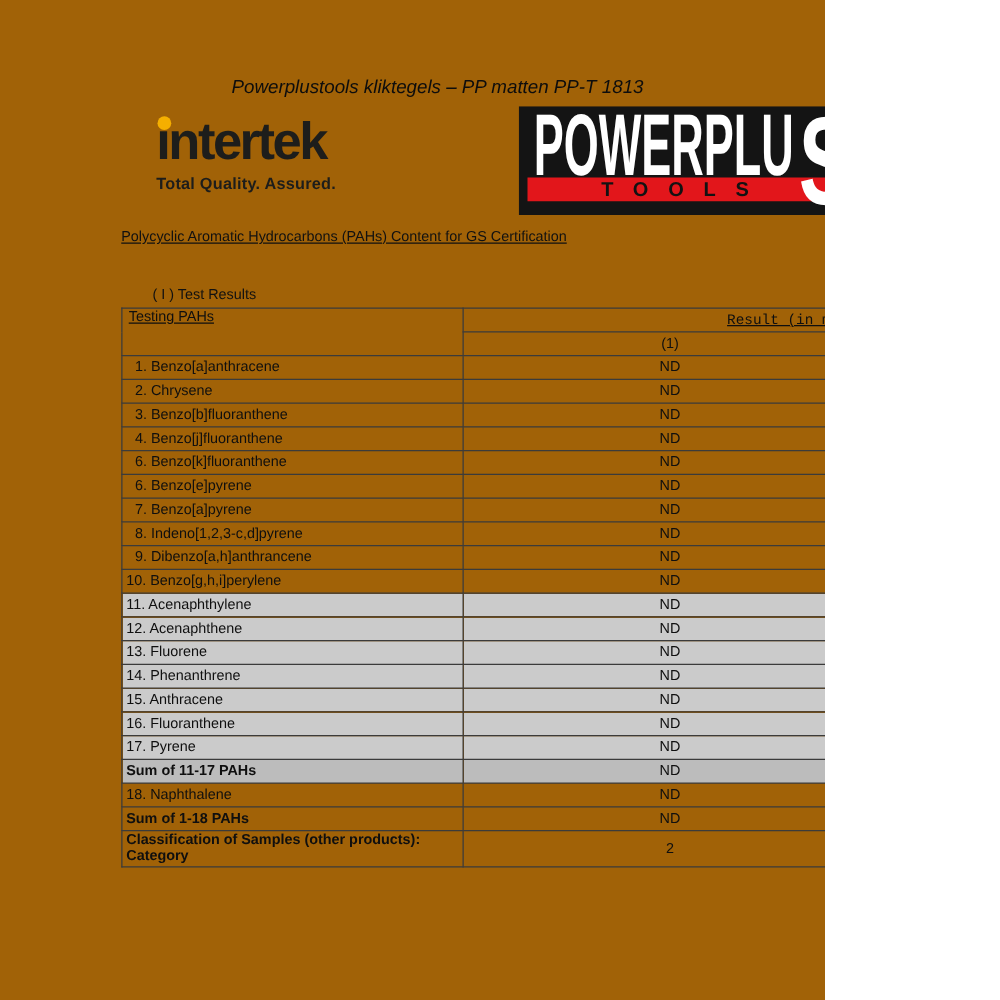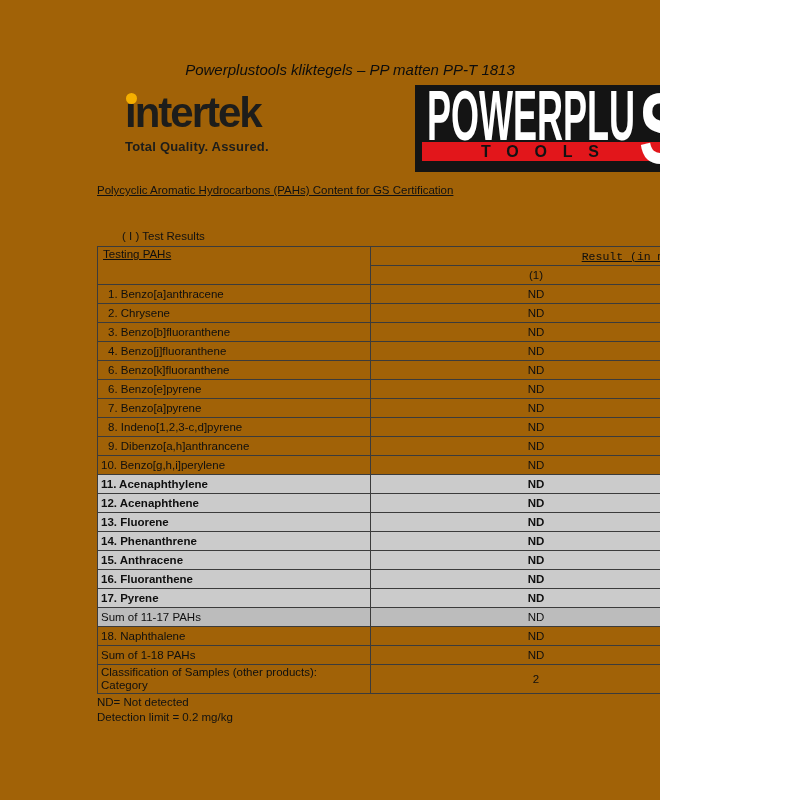--- a/index.html
+++ b/index.html
@@ -49,23 +49,23 @@
   }
   .col-item { width:273px; }
   .col-result { width:331px; }
   .th-item { vertical-align:top !important; padding-top:1px !important; padding-left:5px !important; height:14px; }
   .th-result { text-align:right; height:14px;font-family:Liberation Mono, monospace; }
   .th-sub { text-align:center; height:10px; font-size:11px; }
   .u { text-decoration:underline; }
   .results-table td.item-cell { text-align:left; padding-left:3px; }
   .results-table td.item-cell.indent1 { padding-left:10px; }
   .results-table td.result-cell { text-align:center; }
-  tr.shaded td { background:#cbcbcb;font-weight:bold; }
+  tr.shaded td { background:#cbcbcb; }
   tr.dark td { background:#bcbcbc; }
-  tr.boldrow td.item-cell { font-weight:normal; padding-left:3px;margin-top:22px; }
+  tr.boldrow td.item-cell { font-weight:bold; padding-left:3px;margin-top:22px; }
   tr.tall td { height:28px; }
   tr.multiline td.item-cell { white-space:pre-line; line-height:13px; }
   
   .footnotes { position:absolute; top:695px; left:97px; font-size:11.5px; line-height:15px; }
   .tick-mark { position:absolute; top:708px; left:697px; width:2px; height:15px; background:#000; }
 </style>
 </head>
 <body>
 
 <div id="page">
@@ -186,20 +186,16 @@
           <td class="result-cell">ND</td>
         </tr>
         <tr class="boldrow tall multiline">
           <td class="item-cell">Classification of Samples (other products):
 Category</td>
           <td class="result-cell">2</td>
         </tr>
       </tbody>
   </table>
 
-  <div class="footnotes">
-    <div>ND= Not detected</div>
-    <div>Detection limit = 0.2 mg/kg</div>
-  </div>
 
   <div class="tick-mark"></div>
 
 </div>
 
 </body></html>

